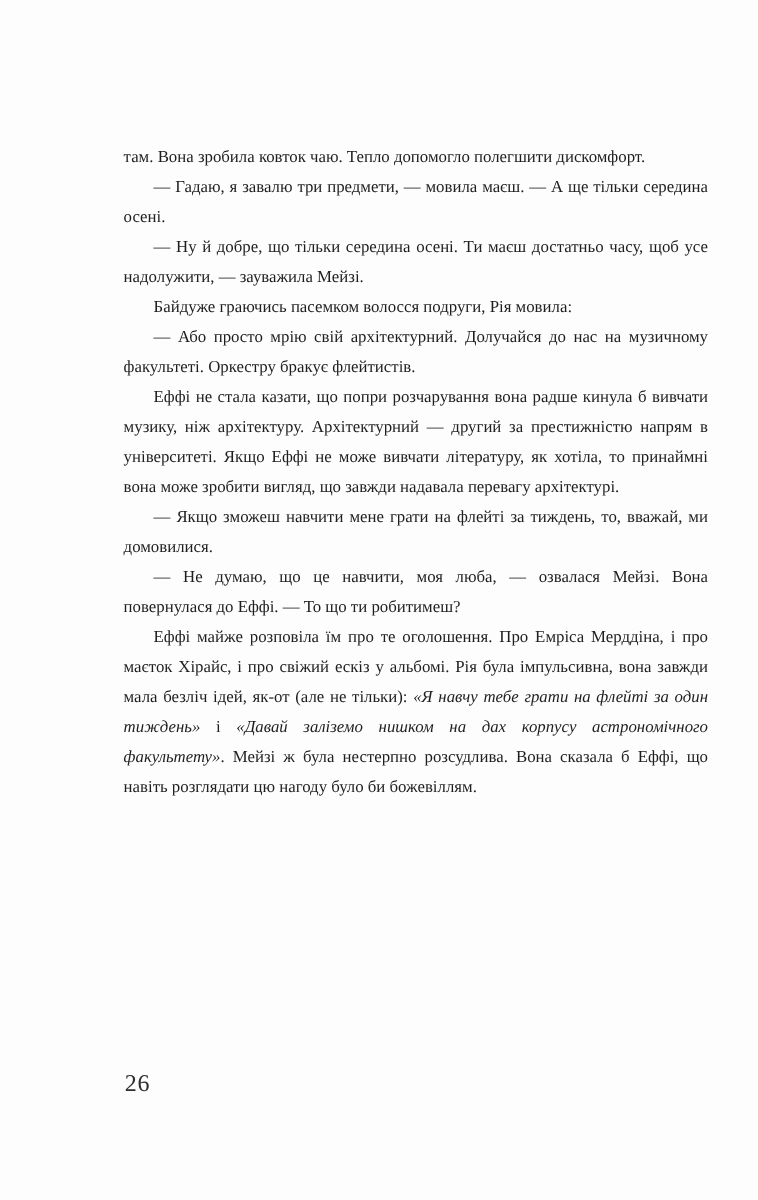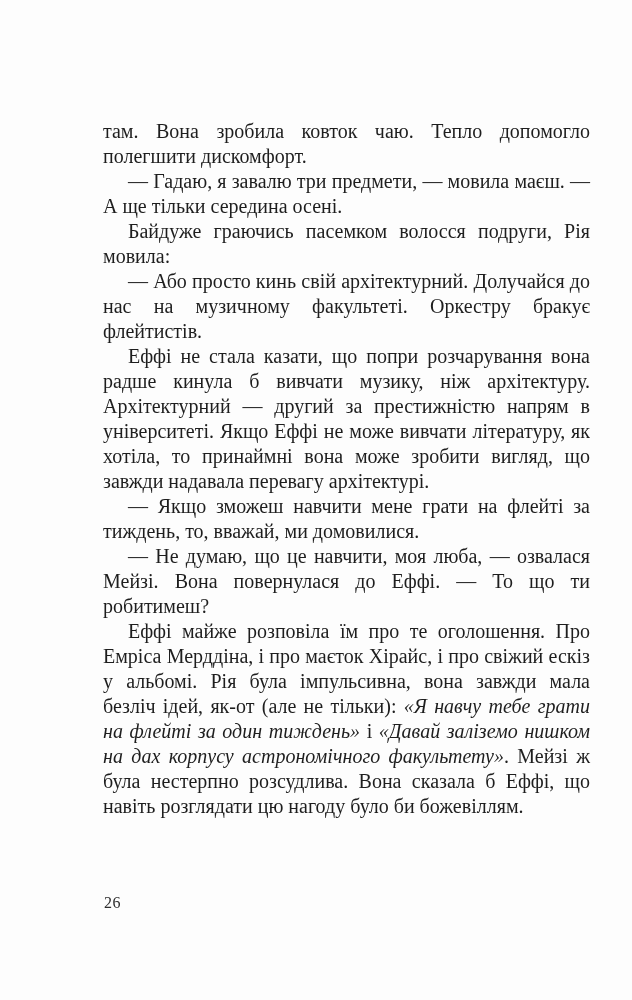--- a/index.html
+++ b/index.html
@@ -14,55 +14,56 @@
     background: #fdfdfd;
     font-family: "Liberation Serif", "DejaVu Serif", serif;
     color: #1e1e1e;
     overflow: hidden;
   }
   .text-block {
     position: absolute;
     left: 103px;
     top: 119px;
     width: 487px;
-    font-size: 20px;
+    font-size: 14px;
     line-height: 25px;
     text-align: justify;
     -webkit-hyphens: auto;
     hyphens: auto;
   }
   .text-block p {
     margin: 0;
     padding: 0;
     text-indent: 25px;
   }
   .text-block p.no-indent {
     text-indent: 0;
   }
   .text-block span.italic {
     font-style: italic;
   }
   .page-number {
     position: absolute;
     left: 104px;
     top: 893px;
-    font-size: 16px;
+    font-size: 20px;
     line-height: 20px;
     color: #2e2e2e;
     letter-spacing: 0.5px;
   }
 </style>
 </head>
 <body>
 
 <div class="page">
   <div class="text-block">
       <p class="no-indent"><span>там. Вона зробила ковток чаю. Тепло допомогло полегшити дискомфорт.</span></p>
       <p><span>— Гадаю, я завалю три предмети, — мовила маєш. — А ще тільки середина осені.</span></p>
+      <p><span>— Ну й добре, що тільки середина осені. Ти маєш достатньо часу, щоб усе надолужити, — зауважила Мейзі.</span></p>
       <p><span>Байдуже граючись пасемком волосся подруги, Рія мовила:</span></p>
-      <p><span>— Або просто кинь свій архітектурний. Долучайся до нас на музичному факультеті. Оркестру бракує флейтистів.</span></p>
+      <p><span>— Або просто мрію свій архітектурний. Долучайся до нас на музичному факультеті. Оркестру бракує флейтистів.</span></p>
       <p><span>Еффі не стала казати, що попри розчарування вона радше кинула б вивчати музику, ніж архітектуру. Архітектурний — другий за престижністю напрям в університеті. Якщо Еффі не може вивчати літературу, як хотіла, то принаймні вона може зробити вигляд, що завжди надавала перевагу архітектурі.</span></p>
       <p><span>— Якщо зможеш навчити мене грати на флейті за тиждень, то, вважай, ми домовилися.</span></p>
       <p><span>— Не думаю, що це навчити, моя люба, — озвалася Мейзі. Вона повернулася до Еффі. — То що ти робитимеш?</span></p>
       <p><span>Еффі майже розповіла їм про те оголошення. Про Емріса Мерддіна, і про маєток Хірайс, і про свіжий ескіз у альбомі. Рія була імпульсивна, вона завжди мала безліч ідей, як-от (але не тільки): </span><span class="italic">«Я навчу тебе грати на флейті за один тиждень»</span><span> і </span><span class="italic">«Давай заліземо нишком на дах корпусу астрономічного факультету»</span><span>. Мейзі ж була нестерпно розсудлива. Вона сказала б Еффі, що навіть розглядати цю нагоду було би божевіллям.</span></p>
     </div>
   <div class="page-number">26</div>
 </div>
 
 </body></html>

